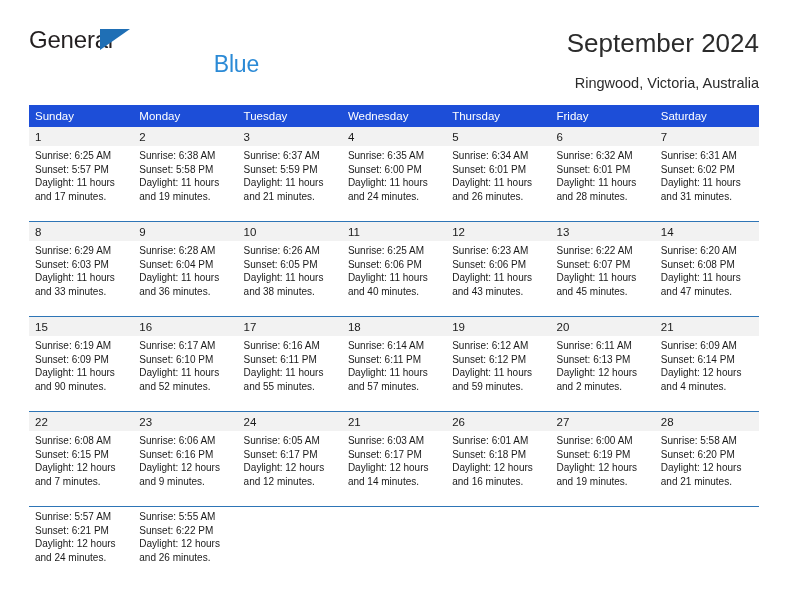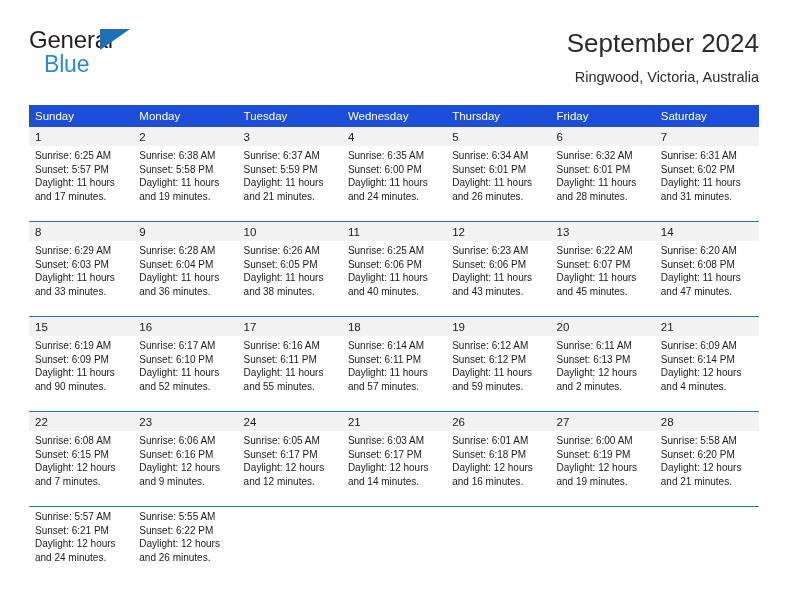--- a/index.html
+++ b/index.html
@@ -56,40 +56,41 @@
     border-bottom: 21px solid transparent;
   }
   .logo-blue {
     font-size: 23px;
     color: #2b8ad6;
     letter-spacing: -0.2px;
     display: block;
     margin-left: 15px;
     margin-top: -3px;
     line-height: 27px;
+    text-align: right;
   }
 
   .title-block {
     position: absolute;
     right: 0;
     top: 0;
     text-align: right;
   }
   .cal-title {
     font-size: 26px;
     font-weight: normal;
     color: #2b2b2b;
     line-height: 34px;
     white-space: nowrap;
   }
   .cal-subtitle {
     font-size: 14.5px;
     color: #2b2b2b;
     line-height: 22px;
-    margin-top: 6px;
+    margin-top: 12px;
     white-space: nowrap;
   }
 
   
   .calendar {
     position: absolute;
     left: 29px;
     top: 105px;
     width: 730px;
     border-collapse: collapse;

